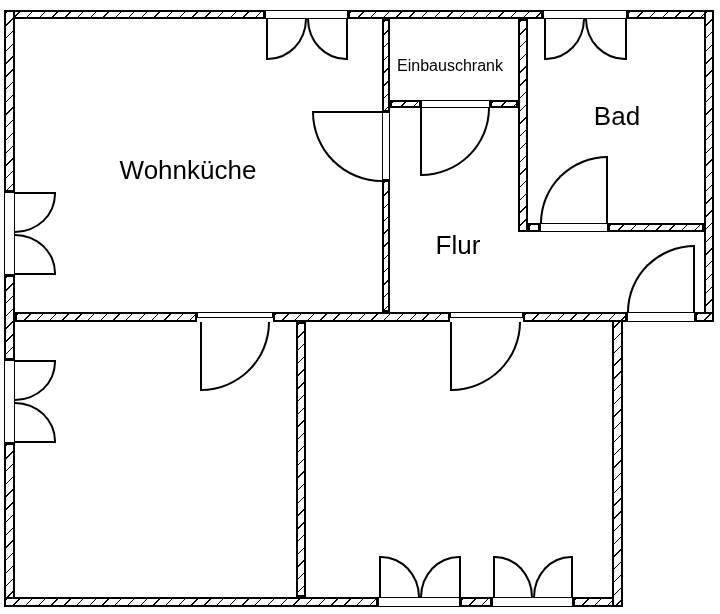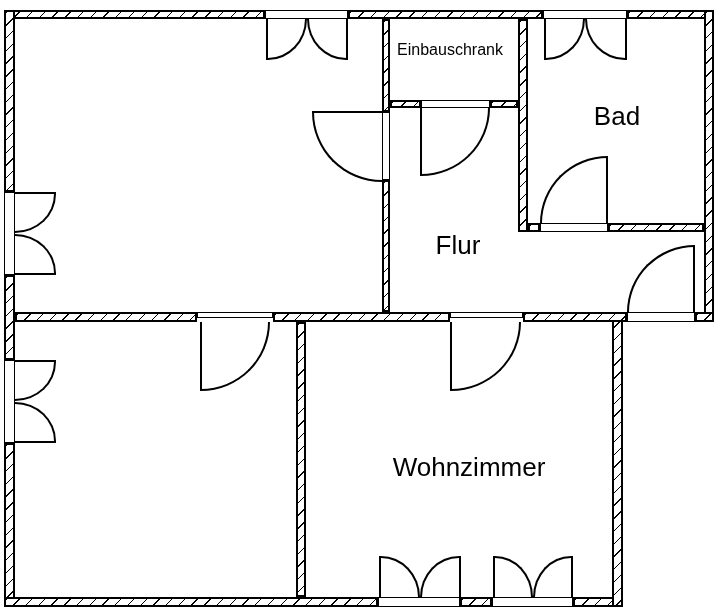--- a/index.html
+++ b/index.html
@@ -132,18 +132,18 @@
   <div class="leaf" style="left:379px;top:556px;width:2px;height:41px;"></div>
   <div class="arc tr" style="left:381px;top:556px;width:39px;height:41px;"></div>
   <div class="leaf" style="left:459px;top:556px;width:2px;height:41px;"></div>
   <div class="arc tl" style="left:420px;top:556px;width:39px;height:41px;"></div>
 
   <div class="leaf" style="left:493px;top:556px;width:2px;height:41px;"></div>
   <div class="arc tr" style="left:495px;top:556px;width:38px;height:41px;"></div>
   <div class="leaf" style="left:571px;top:556px;width:2px;height:41px;"></div>
   <div class="arc tl" style="left:533px;top:556px;width:38px;height:41px;"></div>
 
-  <div class="lbl small" style="left:450px;top:50px;">Einbauschrank</div>
+  <div class="lbl" style="left:188px;top:170px;">Wohnküche</div>
+  <div class="lbl small" style="left:450px;top:66px;">Einbauschrank</div>
   <div class="lbl" style="left:617px;top:116px;">Bad</div>
   <div class="lbl" style="left:458px;top:245px;">Flur</div>
-  <div class="lbl" style="left:469px;top:467px;">Wohnzimmer</div>
 
 </div>
 
 </body></html>

